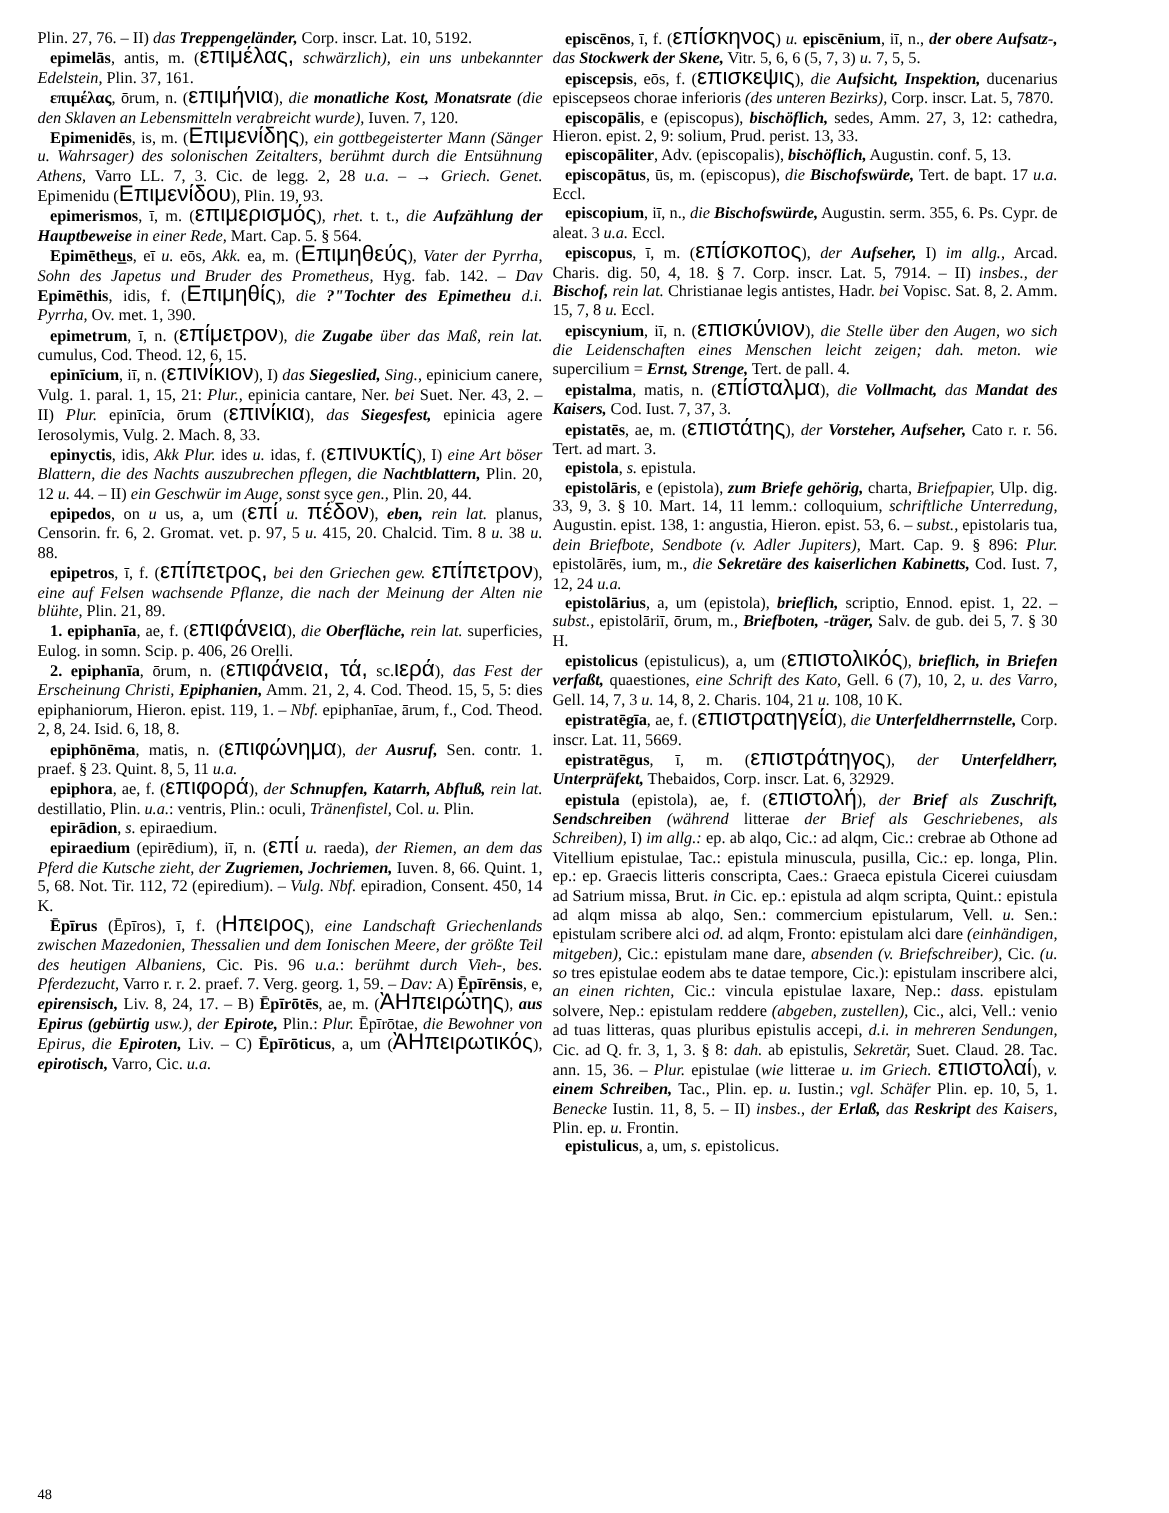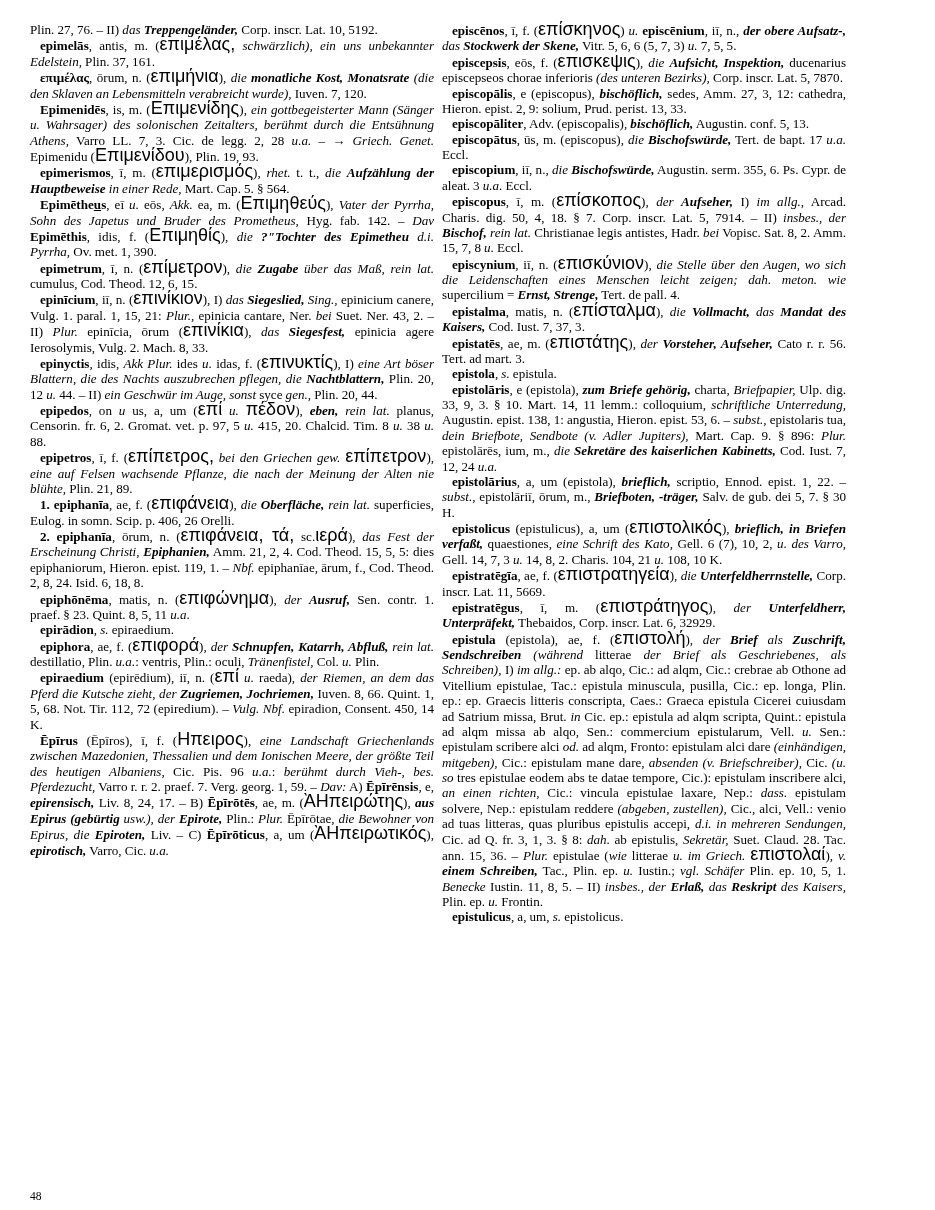--- a/index.html
+++ b/index.html
@@ -84,22 +84,22 @@
         <p class="entry"><b>epimerismos</b>, ī, m. (<span class="gk">επιμερισμός</span>), <i>rhet.</i> t. t., <i>die</i> <span class="bi">Aufzählung der Hauptbeweise</span> <i>in einer Rede,</i> Mart. Cap. 5. § 564.</p>
         <p class="entry"><b>Epimēthe<u>u</u>s</b>, eī <i>u.</i> eōs, <i>Akk.</i> ea, m. (<span class="gk">Επιμηθεύς</span>), <i>Vater der Pyrrha, Sohn des Japetus und Bruder des Prometheus,</i> Hyg. fab. 142. – <i>Dav</i> <b>Epimēthis</b>, idis, f. (<span class="gk">Επιμηθίς</span>), <i>die</i> <span class="bi">?"Tochter des Epimetheu</span> <i>d.i. Pyrrha,</i> Ov. met. 1, 390.</p>
         <p class="entry"><b>epimetrum</b>, ī, n. (<span class="gk">επίμετρον</span>), <i>die</i> <span class="bi">Zugabe</span> <i>über das Maß, rein lat.</i> cumulus, Cod. Theod. 12, 6, 15.</p>
         <p class="entry"><b>epinīcium</b>, iī, n. (<span class="gk">επινίκιον</span>), I) <i>das</i> <span class="bi">Siegeslied,</span> <i>Sing.,</i> epinicium canere, Vulg. 1. paral. 1, 15, 21: <i>Plur.,</i> epinicia cantare, Ner. <i>bei</i> Suet. Ner. 43, 2. – II) <i>Plur.</i> epinīcia, ōrum (<span class="gk">επινίκια</span>), <i>das</i> <span class="bi">Siegesfest,</span> epinicia agere Ierosolymis, Vulg. 2. Mach. 8, 33.</p>
         <p class="entry"><b>epinyctis</b>, idis, <i>Akk Plur.</i> ides <i>u.</i> idas, f. (<span class="gk">επινυκτίς</span>), I) <i>eine Art böser Blattern, die des Nachts auszubrechen pflegen, die</i> <span class="bi">Nachtblattern,</span> Plin. 20, 12 <i>u.</i> 44. – II) <i>ein Geschwür im Auge, sonst</i> syce <i>gen.,</i> Plin. 20, 44.</p>
         <p class="entry"><b>epipedos</b>, on <i>u</i> us, a, um (<span class="gk">επί</span> <i>u.</i> <span class="gk">πέδον</span>), <span class="bi">eben,</span> <i>rein lat.</i> planus, Censorin. fr. 6, 2. Gromat. vet. p. 97, 5 <i>u.</i> 415, 20. Chalcid. Tim. 8 <i>u.</i> 38 <i>u.</i> 88.</p>
         <p class="entry"><b>epipetros</b>, ī, f. (<span class="gk">επίπετρος,</span> <i>bei den Griechen gew.</i> <span class="gk">επίπετρον</span>), <i>eine auf Felsen wachsende Pflanze, die nach der Meinung der Alten nie blühte,</i> Plin. 21, 89.</p>
         <p class="entry"><b>1. epiphanīa</b>, ae, f. (<span class="gk">επιφάνεια</span>), <i>die</i> <span class="bi">Oberfläche,</span> <i>rein lat.</i> superficies, Eulog. in somn. Scip. p. 406, 26 Orelli.</p>
         <p class="entry"><b>2. epiphanīa</b>, ōrum, n. (<span class="gk">επιφάνεια, τά,</span> sc.<span class="gk">ιερά</span>), <i>das Fest der Erscheinung Christi,</i> <span class="bi">Epiphanien,</span> Amm. 21, 2, 4. Cod. Theod. 15, 5, 5: dies epiphaniorum, Hieron. epist. 119, 1. – <i>Nbf.</i> epiphanīae, ārum, f., Cod. Theod. 2, 8, 24. Isid. 6, 18, 8.</p>
         <p class="entry"><b>epiphōnēma</b>, matis, n. (<span class="gk">επιφώνημα</span>), <i>der</i> <span class="bi">Ausruf,</span> Sen. contr. 1. praef. § 23. Quint. 8, 5, 11 <i>u.a.</i></p>
+        <p class="entry"><b>epiphora</b>, ae, f. (<span class="gk">επιφορά</span>), <i>der</i> <span class="bi">Schnupfen, Katarrh, Abfluß,</span> <i>rein lat.</i> destillatio, Plin. <i>u.a.</i>: ventris, Plin.: oculi, <i>Tränenfistel,</i> Col. <i>u.</i> Plin.</p>
         <p class="entry"><b>epirādion</b>, <i>s.</i> epiraedium.</p>
-        <p class="entry"><b>epiphora</b>, ae, f. (<span class="gk">επιφορά</span>), <i>der</i> <span class="bi">Schnupfen, Katarrh, Abfluß,</span> <i>rein lat.</i> destillatio, Plin. <i>u.a.</i>: ventris, Plin.: oculi, <i>Tränenfistel,</i> Col. <i>u.</i> Plin.</p>
         <p class="entry"><b>epiraedium</b> (epirēdium), iī, n. (<span class="gk">επί</span> <i>u.</i> raeda), <i>der Riemen, an dem das Pferd die Kutsche zieht, der</i> <span class="bi">Zugriemen, Jochriemen,</span> Iuven. 8, 66. Quint. 1, 5, 68. Not. Tir. 112, 72 (epiredium). – <i>Vulg. Nbf.</i> epiradion, Consent. 450, 14 K.</p>
         <p class="entry"><b>Ēpīrus</b> (Ēpīros), ī, f. (<span class="gk">Ηπειρος</span>), <i>eine Landschaft Griechenlands zwischen Mazedonien, Thessalien und dem Ionischen Meere, der größte Teil des heutigen Albaniens,</i> Cic. Pis. 96 <i>u.a.</i>: <i>berühmt durch Vieh-, bes. Pferdezucht,</i> Varro r. r. 2. praef. 7. Verg. georg. 1, 59. – <i>Dav:</i> A) <b>Ēpīrēnsis</b>, e, <span class="bi">epirensisch,</span> Liv. 8, 24, 17. – B) <b>Ēpīrōtēs</b>, ae, m. (<span class="gk">ᾺΗπειρώτης</span>), <span class="bi">aus Epirus (gebürtig</span> <i>usw.), der</i> <span class="bi">Epirote,</span> Plin.: <i>Plur.</i> Ēpīrōtae, <i>die Bewohner von Epirus, die</i> <span class="bi">Epiroten,</span> Liv. – C) <b>Ēpīrōticus</b>, a, um (<span class="gk">ᾺΗπειρωτικός</span>), <span class="bi">epirotisch,</span> Varro, Cic. <i>u.a.</i></p>
       </div>
 
     <div class="column" id="col-right">
         <p class="entry"><b>episcēnos</b>, ī, f. (<span class="gk">επίσκηνος</span>) <i>u.</i> <b>episcēnium</b>, iī, n., <span class="bi">der obere Aufsatz-,</span> <i>das</i> <span class="bi">Stockwerk der Skene,</span> Vitr. 5, 6, 6 (5, 7, 3) <i>u.</i> 7, 5, 5.</p>
         <p class="entry"><b>episcepsis</b>, eōs, f. (<span class="gk">επισκεψις</span>), <i>die</i> <span class="bi">Aufsicht, Inspektion,</span> ducenarius episcepseos chorae inferioris <i>(des unteren Bezirks),</i> Corp. inscr. Lat. 5, 7870.</p>
         <p class="entry"><b>episcopālis</b>, e (episcopus), <span class="bi">bischöflich,</span> sedes, Amm. 27, 3, 12: cathedra, Hieron. epist. 2, 9: solium, Prud. perist. 13, 33.</p>
         <p class="entry"><b>episcopāliter</b>, Adv. (episcopalis), <span class="bi">bischöflich,</span> Augustin. conf. 5, 13.</p>
         <p class="entry"><b>episcopātus</b>, ūs, m. (episcopus), <i>die</i> <span class="bi">Bischofswürde,</span> Tert. de bapt. 17 <i>u.a.</i> Eccl.</p>

